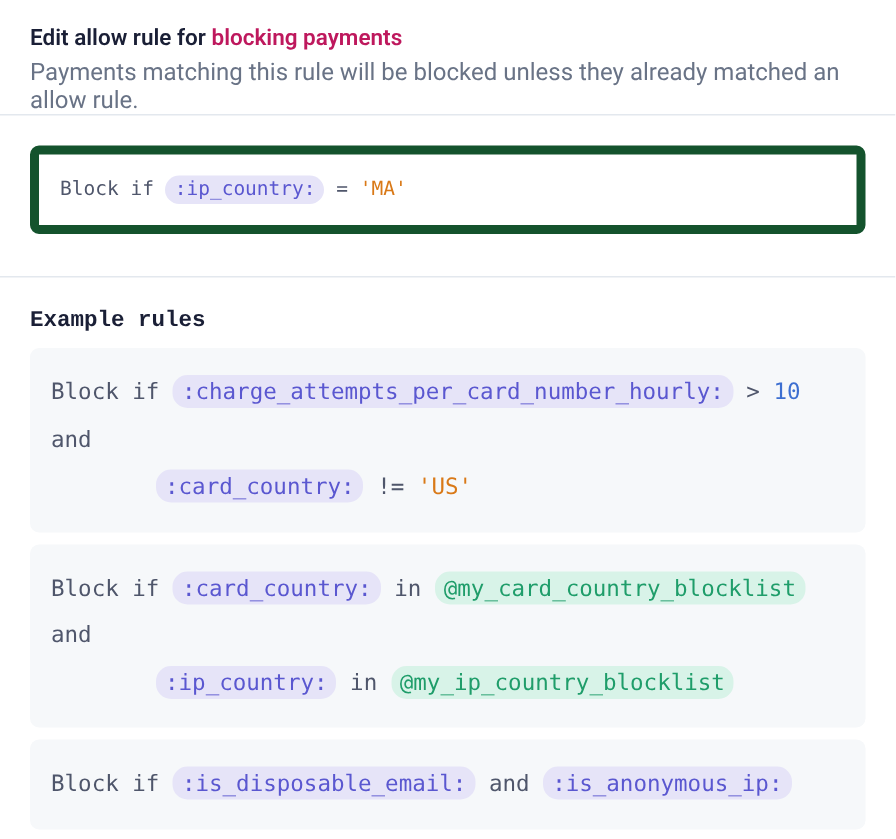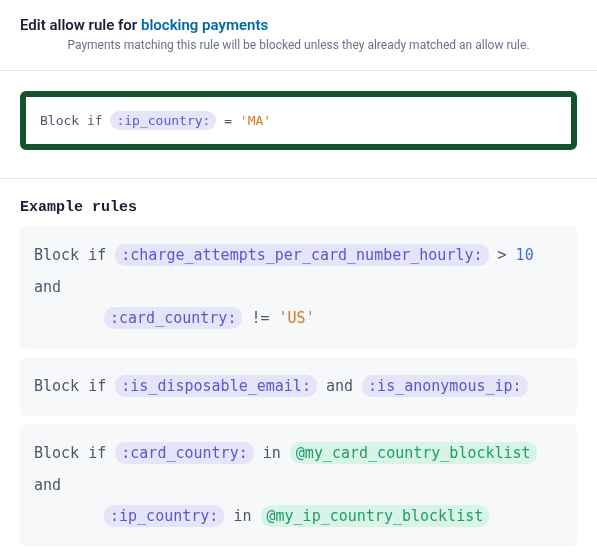--- a/index.html
+++ b/index.html
@@ -13,28 +13,26 @@
   }
   .container {
     padding: 16px 20px 12px 20px;
   }
   .title {
     font-size: 15px;
     font-weight: 600;
     margin-bottom: 4px;
   }
   .title .accent {
-    color: #0369a1;
+    color: #be185d;
     text-align: right;
   }
   .subtitle {
     color: #697386;
-    font-size: 12px;
-    margin-bottom: 18px;
-    text-align: center;
+    font-size: 16px;
   }
   .divider {
     border-top: 1px solid #e3e8ee;
     margin: 0 -20px 20px -20px;
   }
   .rule-editor {
     border: 6px solid #14532d;
     border-radius: 6px;
     padding: 16px 14px;
     font-family: ui-monospace, Menlo, Consolas, monospace;
@@ -92,17 +90,17 @@
     <span class="op">=</span>
     <span class="str">'MA'</span>
   </div>
 
   <div class="divider"></div>
 
   <div class="section-heading">Example rules</div>
 
   <div id="examples-container">
       <div class="example-block"><span class="kw">Block if</span> <span class="tok-field">:charge_attempts_per_card_number_hourly:</span> <span class="op">&gt;</span> <span class="num">10</span> <span class="kw">and</span><br><span class="indent"></span><span class="tok-field">:card_country:</span> <span class="op">!=</span> <span class="str">'US'</span></div>
+      <div class="example-block"><span class="kw">Block if</span> <span class="tok-field">:card_country:</span> <span class="kw">in</span> <span class="tok-list">@my_card_country_blocklist</span> <span class="kw">and</span><br><span class="indent"></span><span class="tok-field">:ip_country:</span> <span class="kw">in</span> <span class="tok-list">@my_ip_country_blocklist</span></div>
       <div class="example-block"><span class="kw">Block if</span> <span class="tok-field">:is_disposable_email:</span> <span class="kw">and</span> <span class="tok-field">:is_anonymous_ip:</span></div>
-      <div class="example-block"><span class="kw">Block if</span> <span class="tok-field">:card_country:</span> <span class="kw">in</span> <span class="tok-list">@my_card_country_blocklist</span> <span class="kw">and</span><br><span class="indent"></span><span class="tok-field">:ip_country:</span> <span class="kw">in</span> <span class="tok-list">@my_ip_country_blocklist</span></div>
     </div>
 
 </div>
 
 </body></html>

